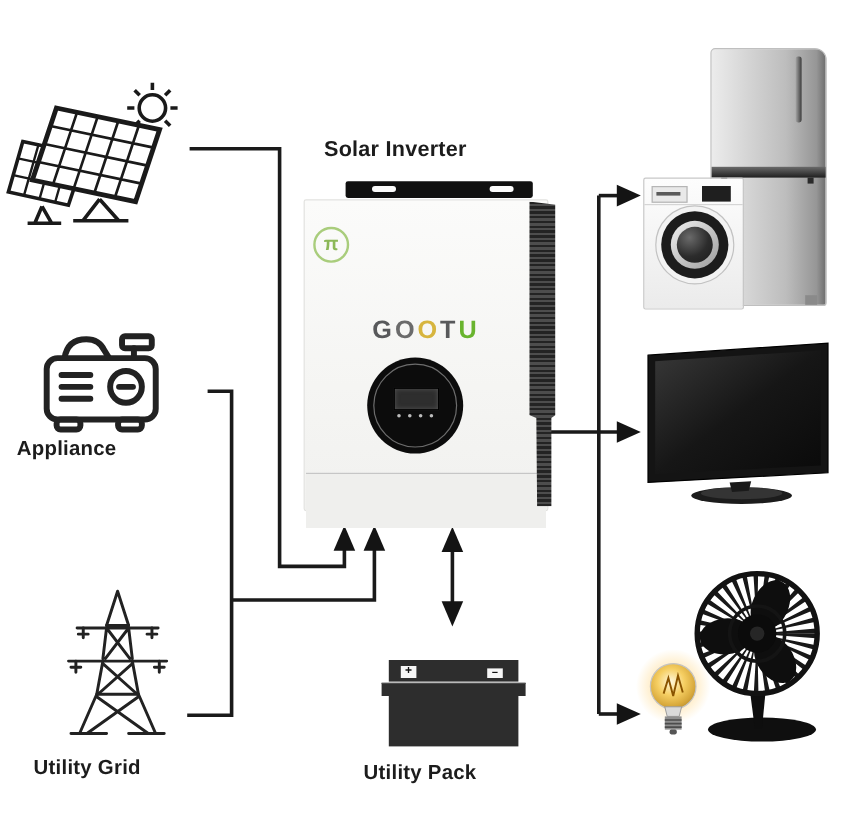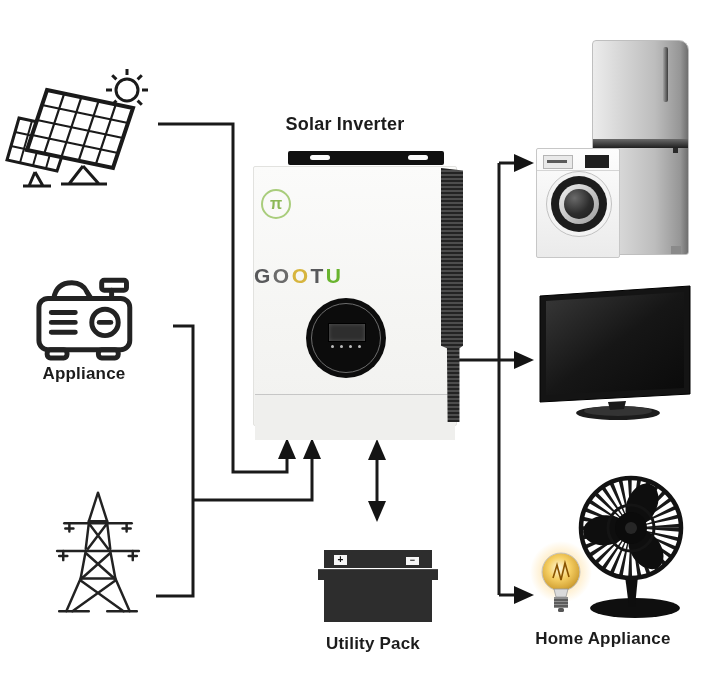--- a/index.html
+++ b/index.html
@@ -1,35 +1,35 @@
 <!DOCTYPE html>
 <html><head>
 <meta charset="utf-8">
 <style>
   html,body{margin:0;padding:0;background:#ffffff;}
   #canvas{position:relative;width:701px;height:699px;background:#ffffff;overflow:hidden;
           font-family:"Liberation Sans",sans-serif;}
   .abs{position:absolute;}
   svg{display:block;}
-  .node-label{position:absolute;text-align:center;font-size:17px;font-weight:600;
+  .node-label{position:absolute;text-align:left;font-size:17px;font-weight:600;
               color:#1c1c1c;letter-spacing:.2px;}
   
   #wires{position:absolute;left:0;top:0;z-index:1;}
   
   #inverter{left:253px;top:150px;width:212px;height:276px;z-index:2;}
   .inv-bracket{position:absolute;left:35px;top:1px;width:156px;height:14px;background:#101010;border-radius:2px;}
   .inv-slot{position:absolute;top:4px;width:20px;height:5px;background:#fbfbfb;border-radius:3px;}
   .inv-body{position:absolute;left:0;top:16px;width:202px;height:258px;
             background:linear-gradient(180deg,#fbfbfa 0%,#f5f5f3 60%,#f1f1ef 100%);
             border:1px solid #e2e2df;border-radius:2px;}
   .inv-band{position:absolute;left:1px;top:228px;width:200px;height:45px;background:#efefed;}
   .inv-seam{position:absolute;left:1px;top:227px;width:200px;height:1px;background:#b3b3b3;opacity:.7;}
   .pi-badge{position:absolute;left:7px;top:22px;width:26px;height:26px;border:2px solid #a9cd7c;
             border-radius:50%;color:#8cb858;font-size:16px;line-height:25px;text-align:center;font-weight:700;}
-  .brand{position:absolute;left:0;top:97px;width:202px;text-align:left;font-size:21px;
+  .brand{position:absolute;left:0;top:97px;width:202px;text-align:center;font-size:21px;
          font-weight:700;letter-spacing:2.5px;}
   .brand .l0,.brand .l3{color:#58595b;} .brand .l1{color:#6b6b6b;}
   .brand .l2{color:#d7b53e;} .brand .l4{color:#69b42e;}
   .inv-display{position:absolute;left:52px;top:131px;width:80px;height:80px;background:#0c0c0c;border-radius:50%;}
   .inv-ring{position:absolute;left:5px;top:5px;right:5px;bottom:5px;border:1.5px solid #6d6d6d;border-radius:50%;}
   .inv-screen{position:absolute;left:22px;top:25px;width:36px;height:17px;background:#2e2e2e;
               border:1px solid #000;box-shadow:inset 0 0 4px #555;}
   .inv-dots{position:absolute;left:0;top:47px;width:80px;display:flex;justify-content:center;gap:6px;}
   .inv-dots span{width:3px;height:3px;border-radius:50%;background:#bdbdbd;}
   .heatsink{position:absolute;left:188px;top:18px;width:22px;height:254px;
@@ -140,20 +140,21 @@
       <path d="M12,32 H78"></path>
       <path d="M17,32 V40 M13,37 H21 M73,32 V40 M69,37 H77"></path>
       <path d="M36,30 H54 M36,32 L55,57 M54,32 L35,57 M36,32 L33,57 M54,32 L57,57"></path>
       <path d="M5,59 H85"></path>
       <path d="M11,59 V68 M7,64 H15 M79,59 V68 M75,64 H83"></path>
       <path d="M33,59 L28,86 M57,59 L62,86 M33,61 L61,86 M57,61 L29,86"></path>
       <path d="M28,86 L14,118 M62,86 L76,118 M28,88 L70,118 M62,88 L20,118 M29,86 H61"></path>
       <path d="M7,118 H36 M54,118 H83"></path>
     </g>
   </svg>
+  <div class="node-label" style="left:28px;top:630px;width:140px">Utility Grid</div>
 
   <div class="node-label" style="left:270px;top:114px;width:150px;font-size:18px">Solar Inverter</div>
   <div id="inverter" class="abs">
     <div class="inv-bracket">
       <span class="inv-slot" style="left:22px"></span>
       <span class="inv-slot" style="left:120px"></span>
     </div>
     <div class="inv-body">
       <div class="pi-badge">π</div>
       <div class="brand"><span class="l0">G</span><span class="l1">O</span><span class="l2">O</span><span class="l3">T</span><span class="l4">U</span></div>
@@ -252,14 +253,13 @@
 
   <div id="battery" class="abs">
     <div class="bat-top"></div>
     <div class="bat-bar"></div>
     <div class="bat-body"></div>
     <div class="bat-chip bat-plus">+</div>
     <div class="bat-chip bat-minus">−</div>
   </div>
 
   <div class="node-label" style="left:303px;top:634px;width:140px">Utility Pack</div>
-  <div class="node-label" style="left:522px;top:629px;width:162px">Home Appliance</div>
 </div>
 
 </body></html>

